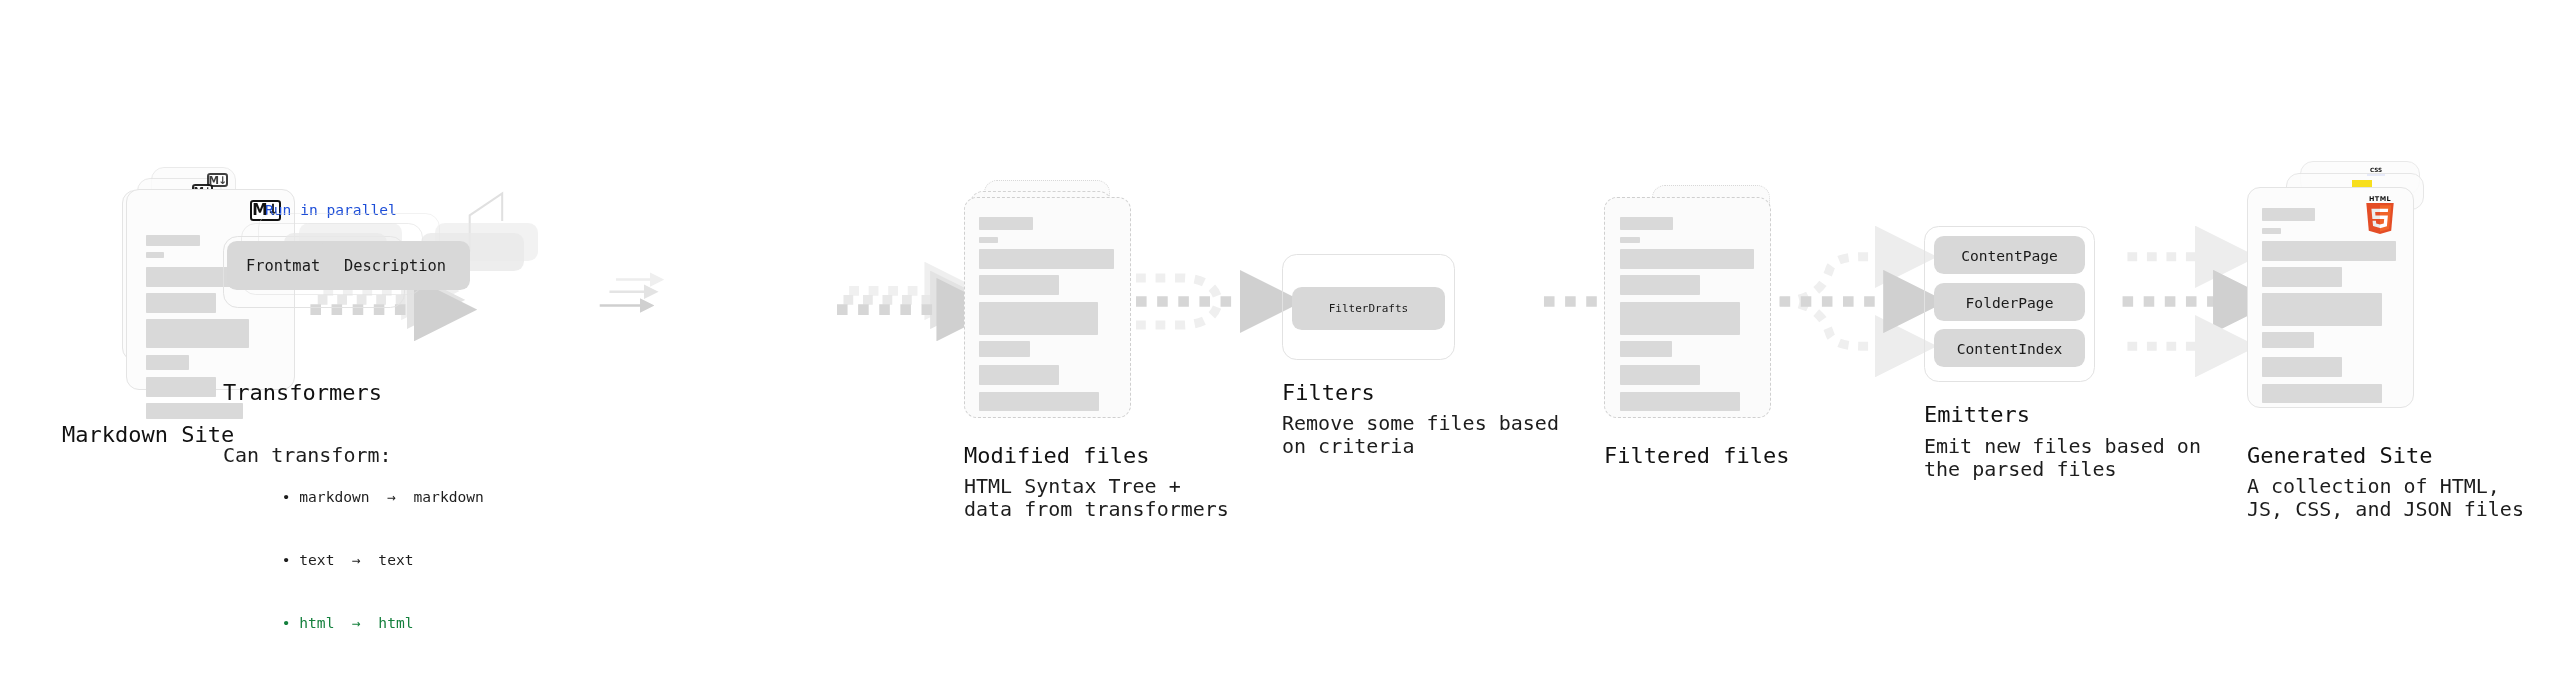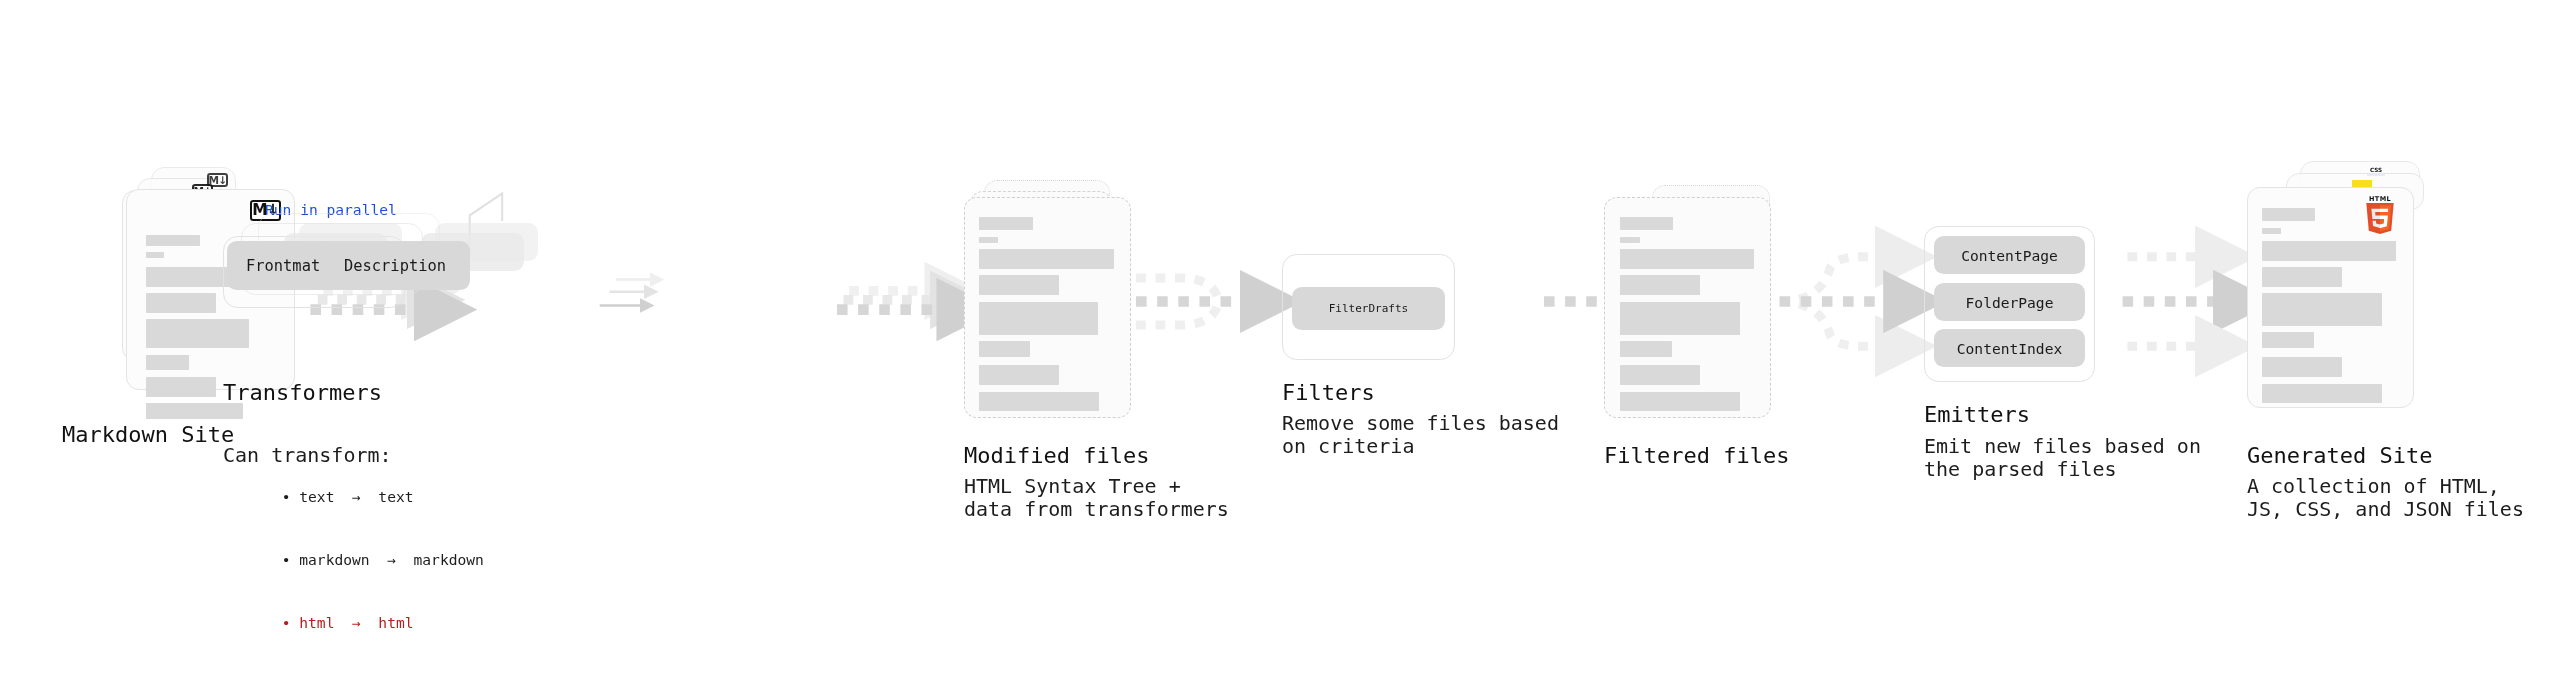--- a/index.html
+++ b/index.html
@@ -229,26 +229,26 @@
   <div class="pill" style="left:228px; top:279px; width:0; height:0; opacity:0;">Frontmatter</div>
 
   <div class="pill" style="left:227px; top:241px; width:140px; height:49px; font-size:15.4px;">Frontmatter</div>
   <div class="pill" style="left:320px; top:241px; width:150px; height:49px; font-size:15.4px;">Description</div>
 
   <div class="title" style="left:223px; top:380px;">Transformers</div>
   <div class="subtitle" style="left:223px; top:444px;">Can transform:</div>
 
   <ul style="position:absolute; left:229px; top:465px;">
     <li style="color:#1d1d1d; font-size:14.6px; line-height:21px; white-space:pre;">
+      <span>• </span><span>markdown  →  markdown</span>
+    </li>
+    <li style="color:#1d1d1d; font-size:14.6px; line-height:21px; white-space:pre;">
       <span>• </span><span>text  →  text</span>
     </li>
-    <li style="color:#1d1d1d; font-size:14.6px; line-height:21px; white-space:pre;">
-      <span>• </span><span>markdown  →  markdown</span>
-    </li>
-    <li style="color:#b91c1c; font-size:14.6px; line-height:21px; white-space:pre;">
+    <li style="color:#15803d; font-size:14.6px; line-height:21px; white-space:pre;">
       <span>• </span><span>html  →  html</span>
     </li>
   </ul>
 
   <div class="stack" style="left:955px; top:180px;">
     <div class="card dotted" style="left:29px; top:0px; width:126px; height:41px; opacity:.8;"></div>
     <div class="card dashed" style="left:14.6px; top:11.4px; width:142px; height:41px; opacity:.9;"></div>
   </div>
 
   <div class="stack" style="left:964px; top:197px;">

